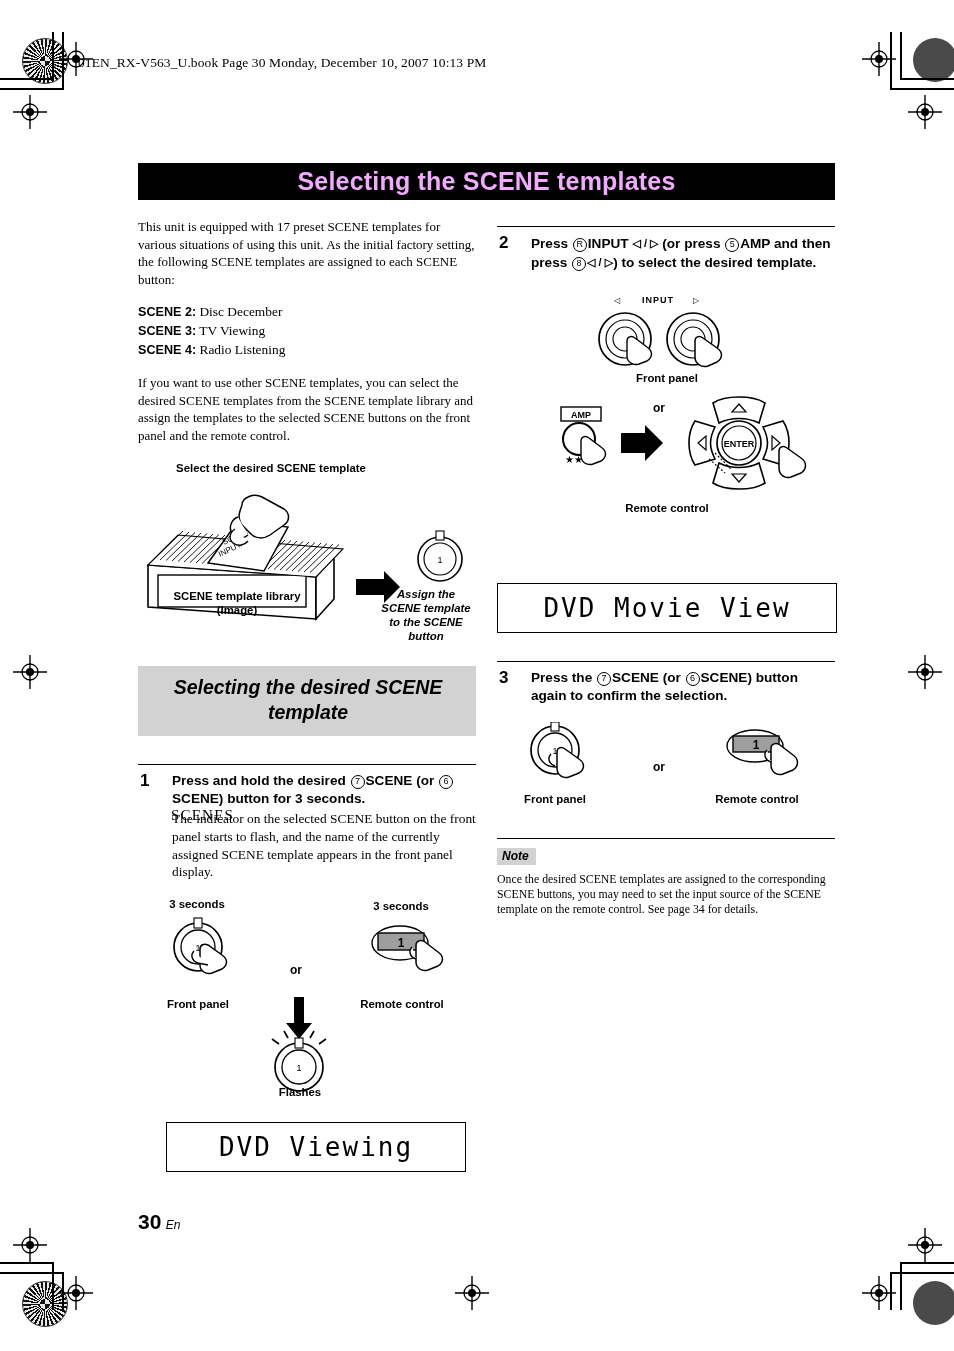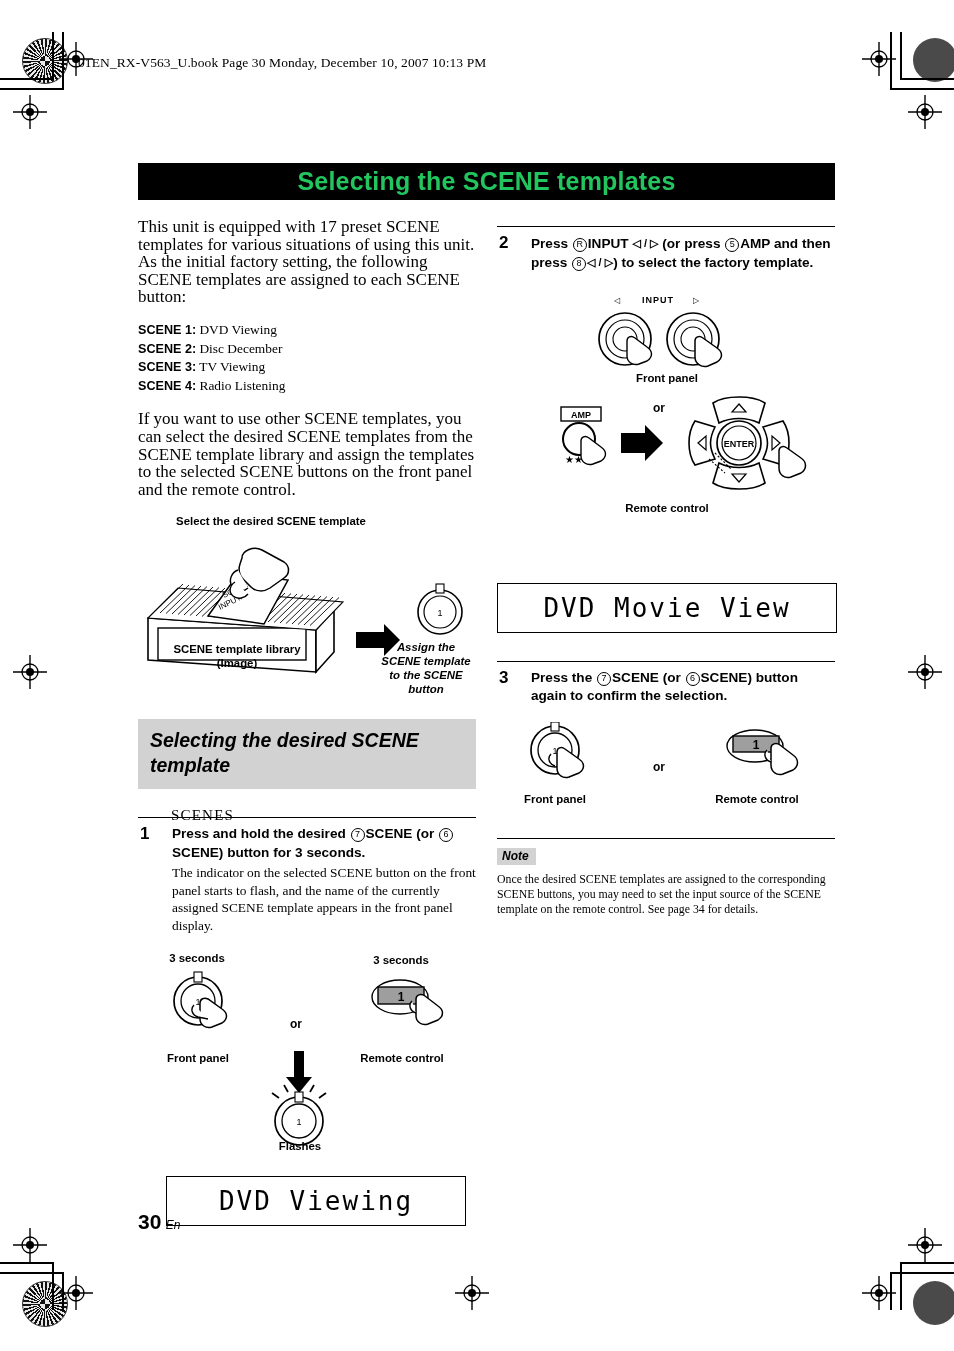--- a/index.html
+++ b/index.html
@@ -25,45 +25,46 @@
 
   
   .fileheader{
     position:absolute;left:78px;top:55px;
     font-family:"Liberation Serif", serif;
     font-size:13.5px;letter-spacing:.1px;white-space:nowrap;
   }
 
   .titlebar{
     position:absolute;left:138px;top:163px;width:697px;height:37px;
-    background:#000;color:#22c55e;
+    background:#000;color:#f0abfc;
     display:flex;align-items:center;justify-content:center;
     font-family:"Liberation Sans", sans-serif;
     font-weight:bold;font-size:25px;letter-spacing:.2px;
   }
 
   .col{position:absolute;width:338px;}
   .colL{left:138px;top:218px;}
   .colR{left:497px;top:218px;}
 
   p{margin:0 0 0 0;}
-  .body-text{font-size:17px;line-height:17.6px;text-align:left;}
+  .body-text{font-size:13px;line-height:17.6px;text-align:left;}
   .gap{height:15px;}
 
   .scene-list{font-size:13.4px;line-height:17.6px;}
   .scene-list b{font-family:"Liberation Sans", sans-serif;font-size:12.6px;}
 
   
   .sec-head{
     background:#d2d2d2;
     font-family:"Liberation Sans", sans-serif;
     font-style:italic;font-weight:bold;
     font-size:19.5px;line-height:25px;
     padding:9px 10px 11px 12px;
     width:316px;
+    text-align:center;
   }
 
   
   .step{position:relative;padding-left:34px;border-top:1.6px solid #000;padding-top:7px;}
   .step .num{
     position:absolute;left:2px;top:6px;
     font-family:"Liberation Sans", sans-serif;
     font-weight:bold;font-size:17px;
   }
   .step .lead{
@@ -250,24 +251,20 @@
     <span>Selecting the SCENE templates</span>
   </div>
 
   <div class="col colL">
 
     <p class="body-text">This unit is equipped with 17 preset SCENE templates for various situations of using this unit. As the initial factory setting, the following SCENE templates are assigned to each SCENE button:</p>
 
     <div class="gap"></div>
 
     <div class="scene-list">
-      <div>
-        <b>SCENE 1:</b>
-        <span>DVD Viewing</span>
-      </div>
       <div>
         <b>SCENE 2:</b>
         <span>Disc December</span>
       </div>
       <div>
         <b>SCENE 3:</b>
         <span>TV Viewing</span>
       </div>
       <div>
         <b>SCENE 4:</b>
@@ -411,21 +408,21 @@
 
     <div class="step" style="margin-top:8px;">
       <div class="num">2</div>
       <div class="lead">
         <span>Press</span>
         <span class="circnum">R</span><span>INPUT</span>
         <span class="tri">◁ / ▷</span>
         <span>(or press</span>
         <span class="circnum">5</span><span>AMP</span>
         <span>and then press</span>
-        <span class="circnum">8</span><span class="tri">◁ / ▷</span><span>) to select the factory template.</span>
+        <span class="circnum">8</span><span class="tri">◁ / ▷</span><span>) to select the desired template.</span>
       </div>
     </div>
 
     <div class="fig" style="margin-top:14px;height:290px;">
       <svg width="338" height="290" viewBox="0 0 338 290" style="position:absolute;left:0;top:0;">
 
         <text x="117" y="16" font-family="Liberation Sans, sans-serif" font-size="8">◁</text>
         <text x="145" y="16" font-family="Liberation Sans, sans-serif" font-size="9" font-weight="bold" letter-spacing="1">INPUT</text>
         <text x="196" y="16" font-family="Liberation Sans, sans-serif" font-size="8">▷</text>
 

